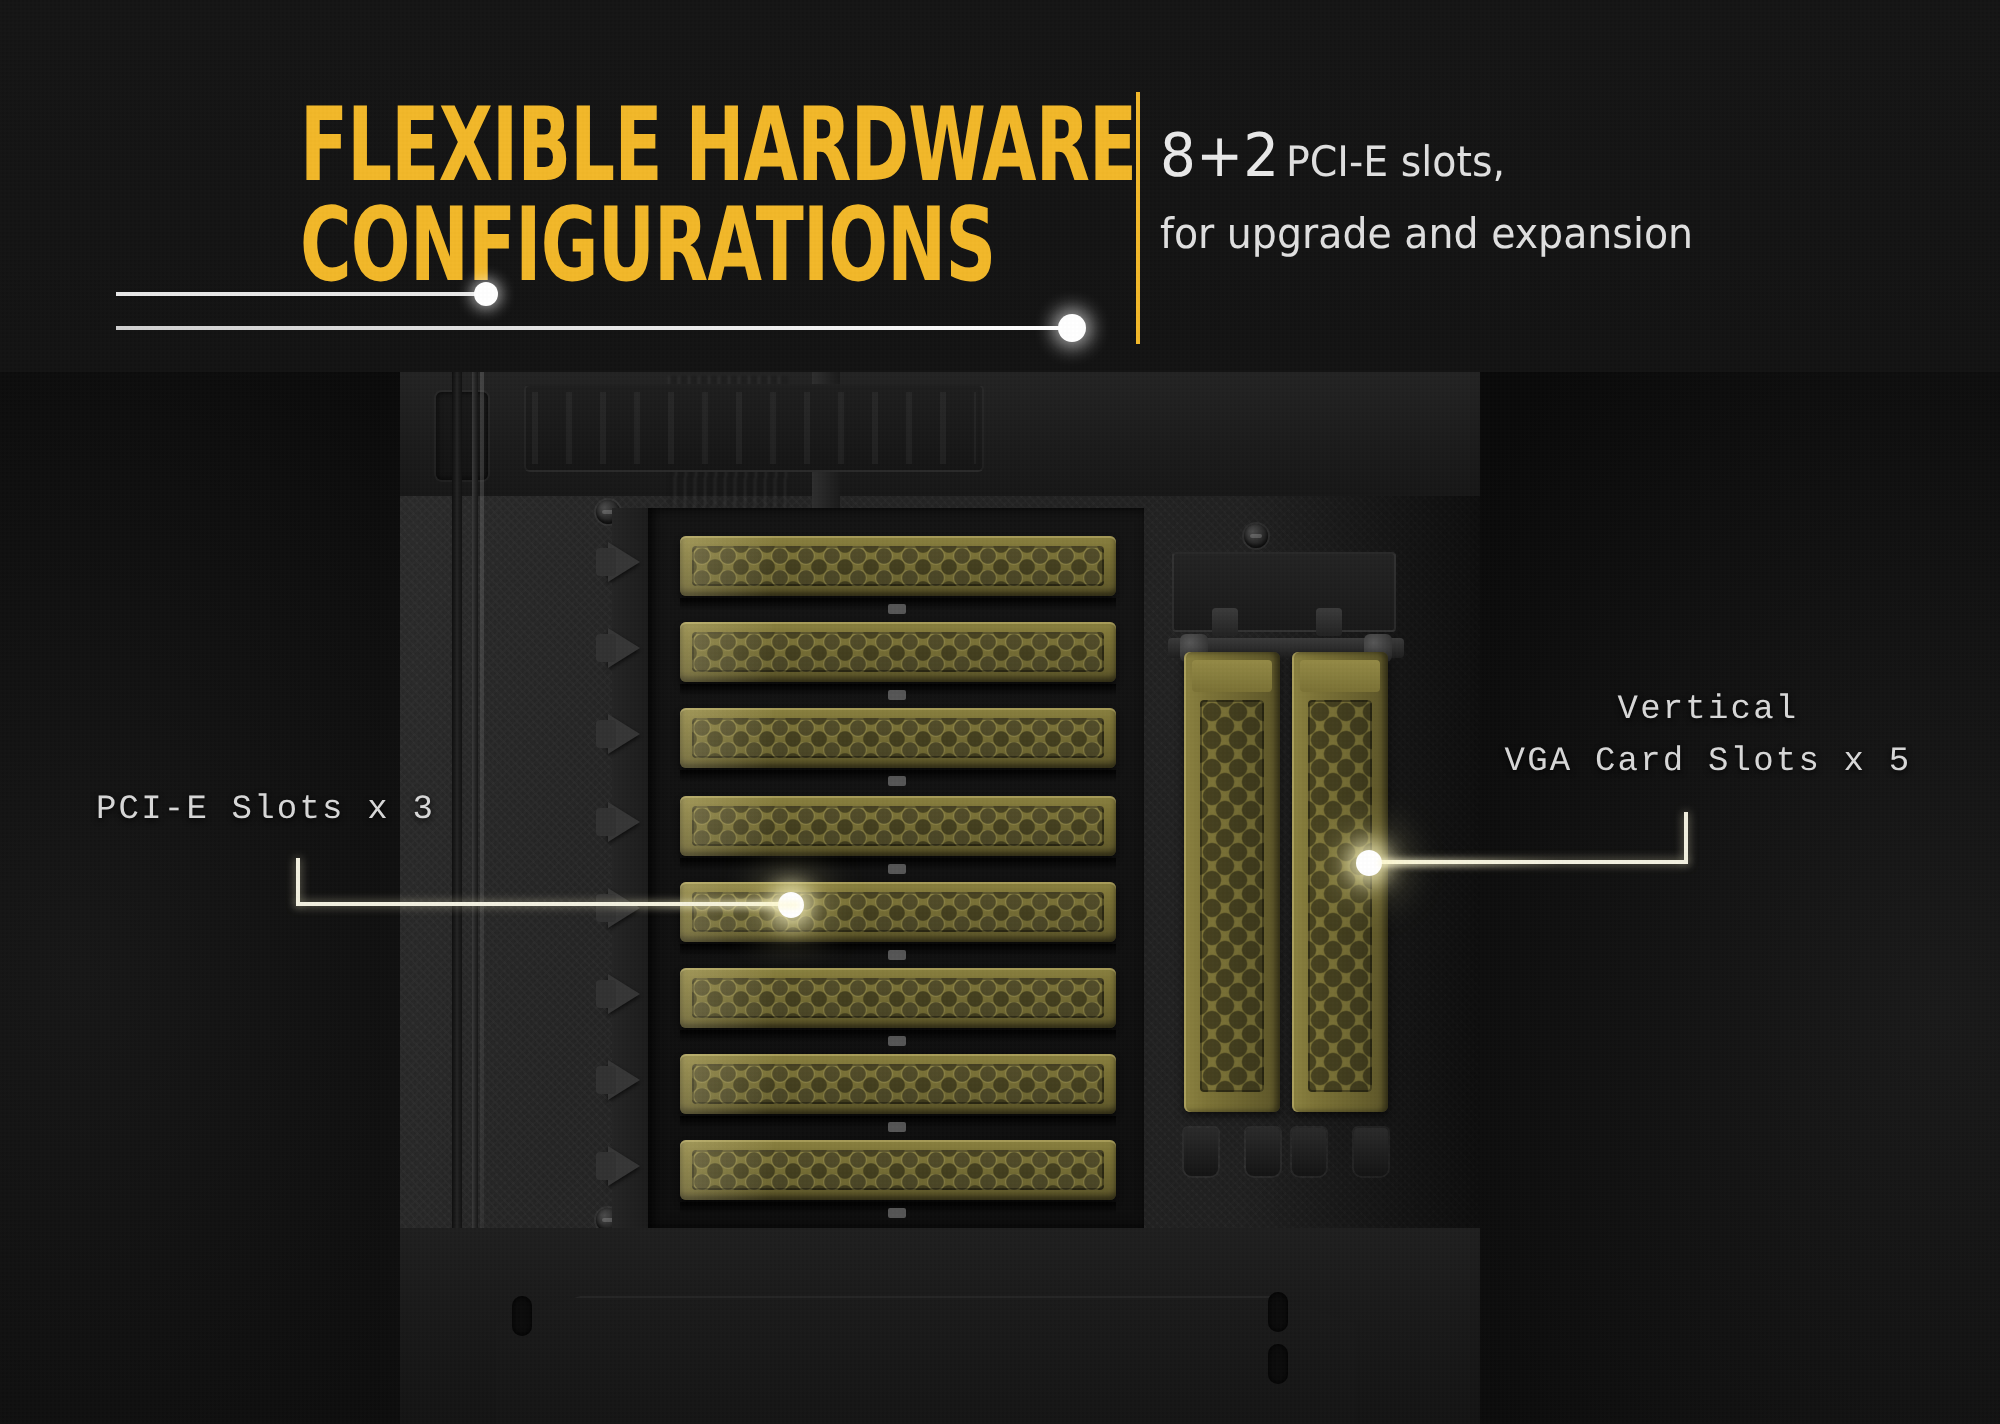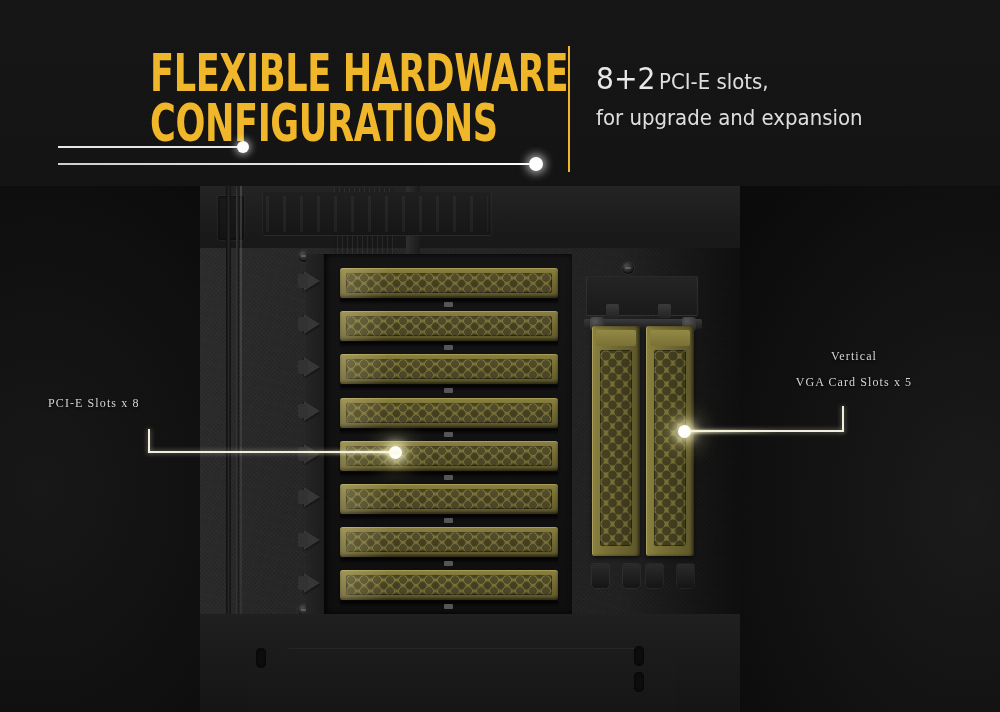--- a/index.html
+++ b/index.html
@@ -56,21 +56,21 @@
     white-space:nowrap;
   }
   .title-line.l2 { margin-top:6px; }
 
   .divider-v {
     position:absolute; left:568px; top:46px;
     width:2px; height:126px;
     background:#f2b829;
   }
 
-  .sub-block { position:absolute; left:596px; top:62px; width:380px; }
+  .sub-block { position:absolute; left:580px; top:62px; width:380px; }
   .sub-line1 { white-space:nowrap; }
   .sub-big {
     color:#e9e9e9; font-size:30px; line-height:34px;
     font-family:"DejaVu Sans", sans-serif;
     transform:scaleX(.94); display:inline-block; transform-origin:left;
   }
   .sub-small {
     color:#e0e0e0; font-size:21px; line-height:34px;
     transform:scaleX(.94); display:inline-block; transform-origin:left;
     font-family:"DejaVu Sans", sans-serif;
@@ -311,24 +311,24 @@
   }
   .shroud-hole {
     position:absolute; width:10px; height:20px; border-radius:5px;
     background:#0c0c0c; box-shadow:inset 0 0 3px #000;
   }
 
   
   .callout-label {
     position:absolute;
     color:#d8d8d8;
-    font-size:12px;
+    font-size:17px;
     letter-spacing:1.1px;
     white-space:nowrap;
-    font-family:Liberation Serif, serif;
+    font-family:Liberation Mono, monospace;
     text-shadow:0 1px 3px rgba(0,0,0,.9);
   }
   .callout-label.right { text-align:center; line-height:26px; }
 
   .leader { position:absolute; background:#f2f0e0; }
   .leader.h { height:2px; box-shadow:0 0 5px rgba(245,240,200,.55); }
   .leader.v { width:2px;  box-shadow:0 0 5px rgba(245,240,200,.55); }
 
   .glow-dot {
     position:absolute; width:13px; height:13px; border-radius:50%;
@@ -511,21 +511,21 @@
     <div class="divider-v"></div>
 
     <div class="sub-block">
       <div class="sub-line1">
         <span class="sub-big">8+2</span><span class="sub-small"> PCI-E slots,</span>
       </div>
       <div class="sub-line2">for upgrade and expansion</div>
     </div>
   </div>
 
-  <div class="callout-label" style="left:48px; top:396px;">PCI-E Slots x 8</div>
+  <div class="callout-label" style="left:48px; top:396px;">PCI-E Slots x 3</div>
   <div class="leader v" style="left:148px; top:429px; height:24px;"></div>
   <div class="leader h" style="left:148px; top:451px; width:250px;"></div>
   <div class="glow-dot" style="left:389px; top:446px;"></div>
   <div class="glow-streak" style="left:300px; top:451px; width:100px; transform:scaleX(-1);"></div>
 
   <div class="callout-label right" style="left:748px; top:343px; width:212px;">
     <div>Vertical</div>
     <div>VGA Card Slots x 5</div>
   </div>
   <div class="leader v" style="left:842px; top:406px; height:26px;"></div>

